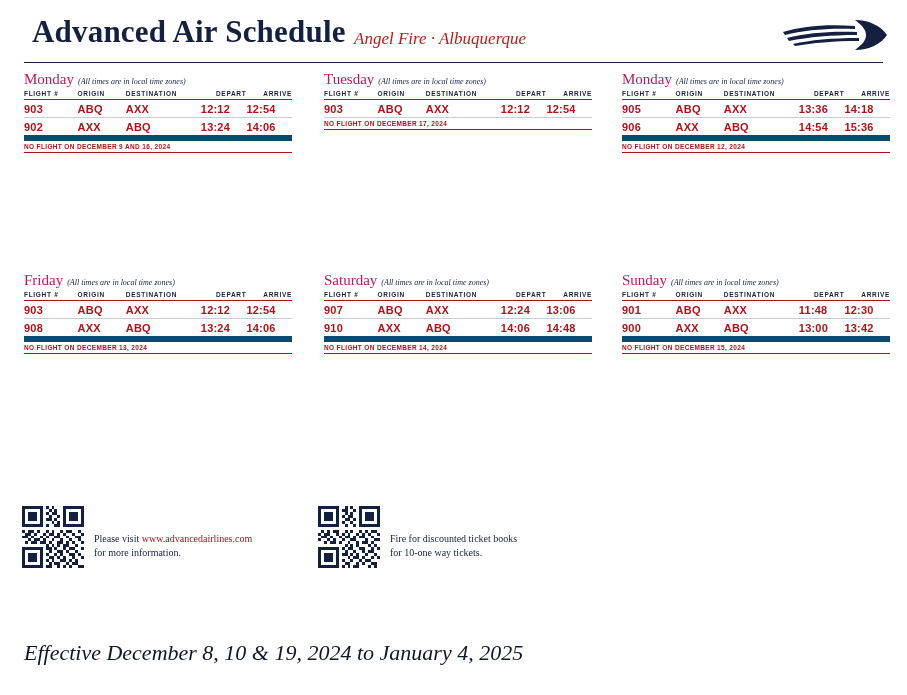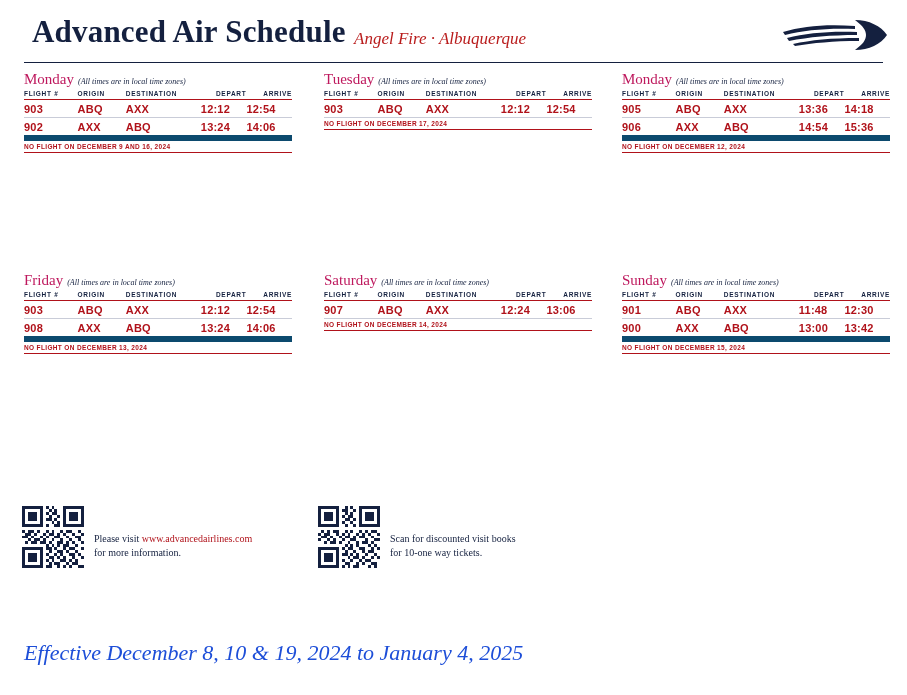--- a/index.html
+++ b/index.html
@@ -158,21 +158,21 @@
   }
 
   
   .footer {
     position: absolute;
     left: 24px;
     top: 640px;
     font-family: "Liberation Serif", serif;
     font-style: italic;
     font-size: 22px;
-    color: #1d4ed8;
+    color: #0f172a;
     white-space: nowrap;
   }
 </style>
 </head>
 <body>
 
 <div class="page">
 
   <div class="header">
     <div class="title">Advanced Air Schedule</div>
@@ -368,20 +368,27 @@
           <th class="num">ARRIVE</th>
         </tr>
       </thead>
       <tbody>
         <tr>
           <td>907</td>
           <td>ABQ</td>
           <td>AXX</td>
           <td class="num">12:24</td>
           <td class="num">13:06</td>
+        </tr>
+        <tr class="last">
+          <td>910</td>
+          <td>AXX</td>
+          <td>ABQ</td>
+          <td class="num">14:06</td>
+          <td class="num">14:48</td>
         </tr>
       </tbody>
     </table>
     <div class="noflight">NO FLIGHT ON DECEMBER 14, 2024</div>
   </div>
 
   <div class="day" style="left:622px; top:271px;">
     <div>
       <span class="day-name">Sunday</span><span class="day-note">(All times are in local time zones)</span>
     </div>
@@ -643,20 +650,20 @@
         <rect x="15" y="19" width="1" height="1"></rect>
           <rect x="18" y="19" width="2" height="1"></rect>
         <rect x="8" y="20" width="1" height="1"></rect>
           <rect x="10" y="20" width="1" height="1"></rect>
         <rect x="12" y="20" width="2" height="1"></rect>
           <rect x="17" y="20" width="1" height="1"></rect>
         <rect x="19" y="20" width="1" height="1"></rect>
       </g>
     </svg>
     <div class="qr-text">
-      <div>Scan for discounted visit books</div>
+      <div>Fire for discounted ticket books</div>
       <div>for 10-one way tickets.</div>
     </div>
   </div>
 
   <div class="footer">Effective December 8, 10 &amp; 19, 2024 to January 4, 2025</div>
 
 </div>
 
 </body></html>

